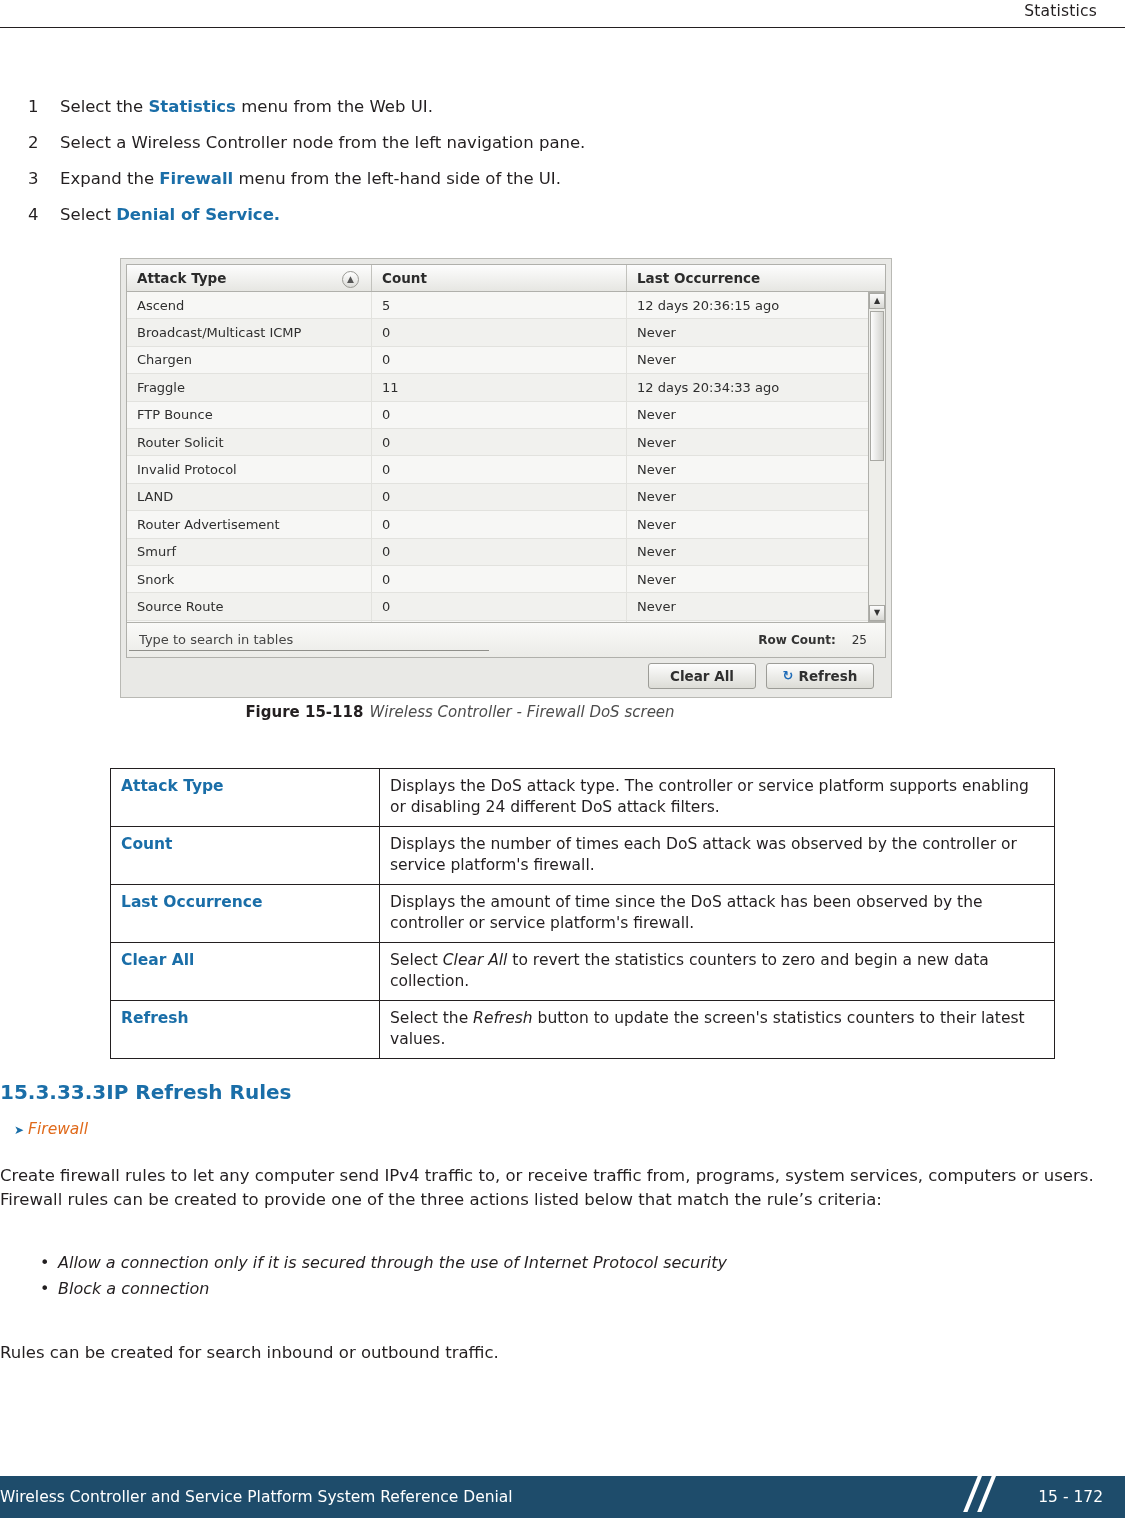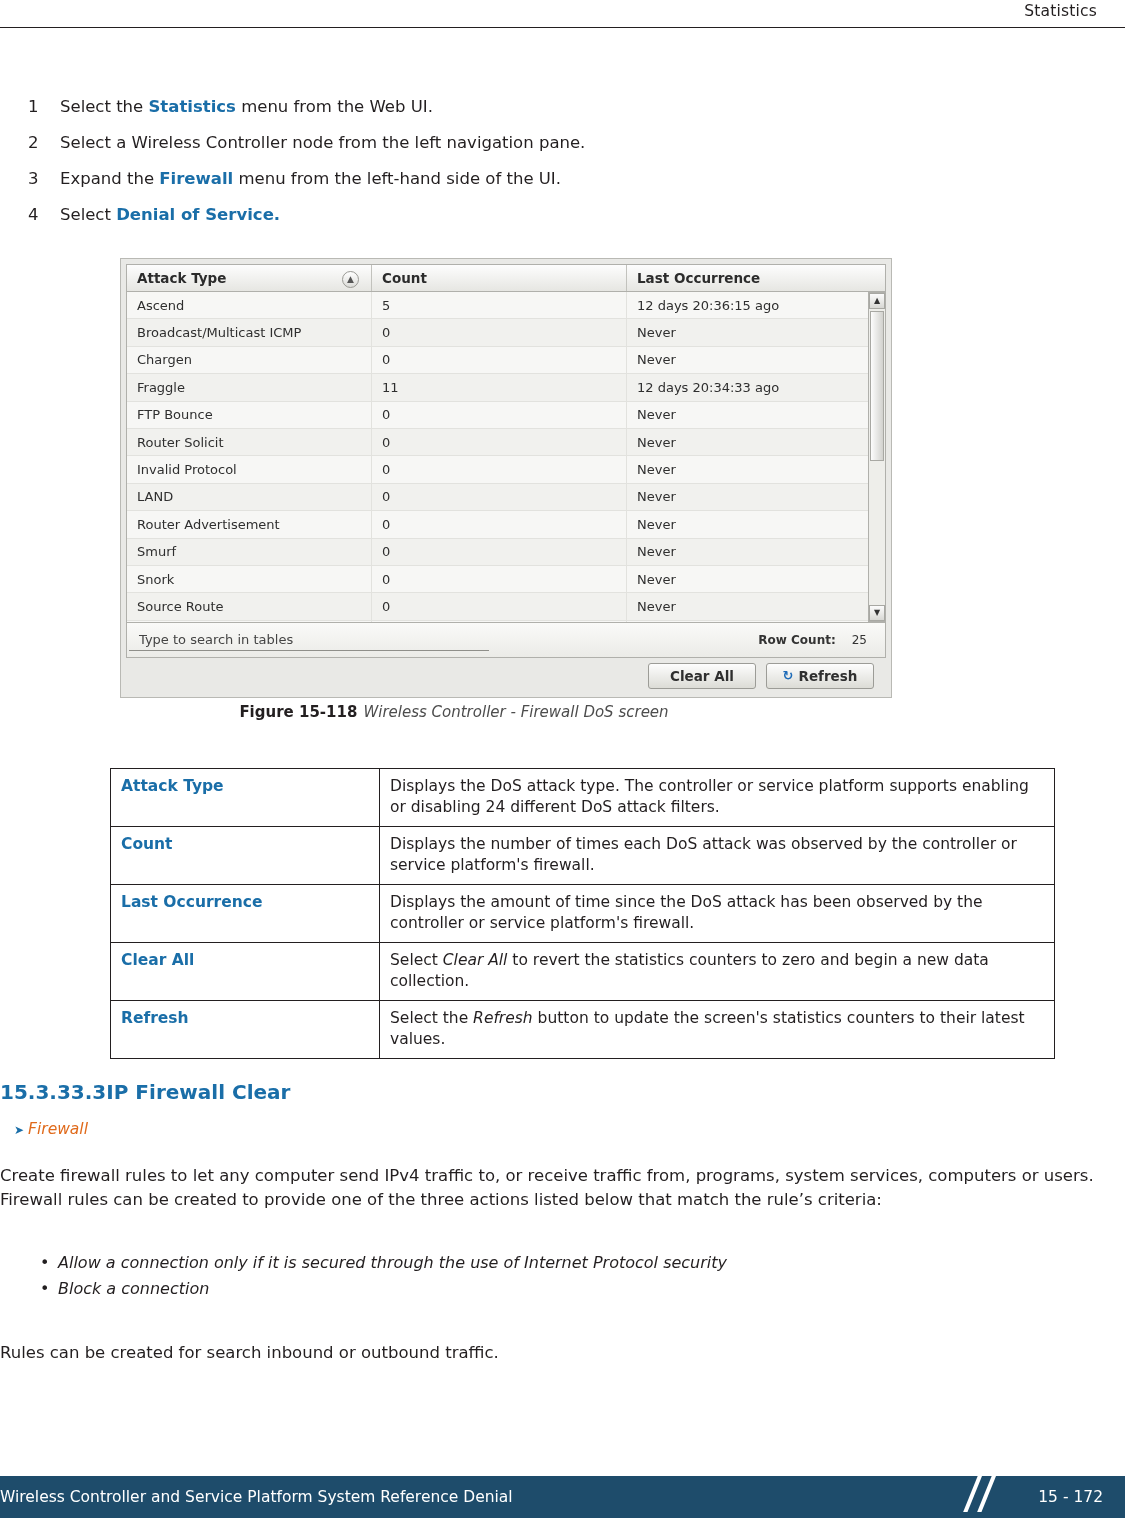--- a/index.html
+++ b/index.html
@@ -254,20 +254,21 @@
     font-size: 13px;
   }
   .figure-caption {
     position: absolute;
     left: 0;
     top: 703px;
     width: 908px;
     text-align: center;
     font-size: 15px;
     color: #231f20;
+    padding-left: 6px;
   }
   .figure-caption .fig-label { font-weight: bold; }
   .figure-caption .fig-text { font-style: italic; color: #4d4d4d; margin-left: 6px;}
   
   .intro-line {
     position: absolute;
     left: 28px;
     top: 730px;
     font-size: 16.5px;
     color: #231f20;
@@ -555,21 +556,21 @@
       <td><span>Select </span><em>Clear All</em><span> to revert the statistics counters to zero and begin a new data collection.</span></td>
     </tr>
     <tr>
       <td class="term">Refresh</td>
       <td><span>Select the </span><em>Refresh</em><span> button to update the screen's statistics counters to their latest values.</span></td>
     </tr>
   </tbody>
     </table>
 
   <div class="sec-heading">
-    <span class="num">15.3.33.3</span><span>IP Firewall Clear</span>
+    <span class="num">15.3.33.3</span><span>IP Refresh Rules</span>
   </div>
   <div class="crumb">
     <span class="arrow">➤</span><span>Firewall</span>
   </div>
 
   <div class="para p1">Create firewall rules to let any computer send IPv4 traffic to, or receive traffic from, programs, system services, computers or users. Firewall rules can be created to provide one of the three actions listed below that match the rule’s criteria:</div>
 
   <div class="bullets">
     <div class="b">Allow a connection only if it is secured through the use of Internet Protocol security</div>
     <div class="b">Block a connection</div>

